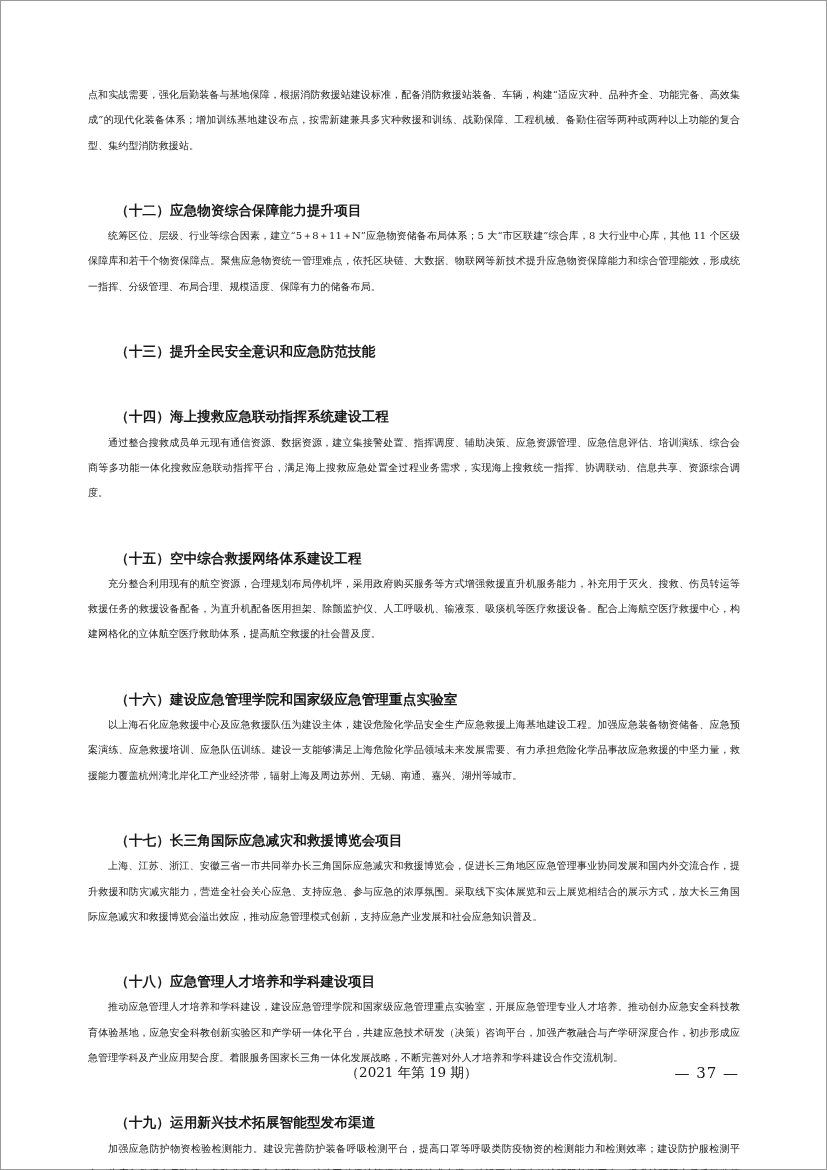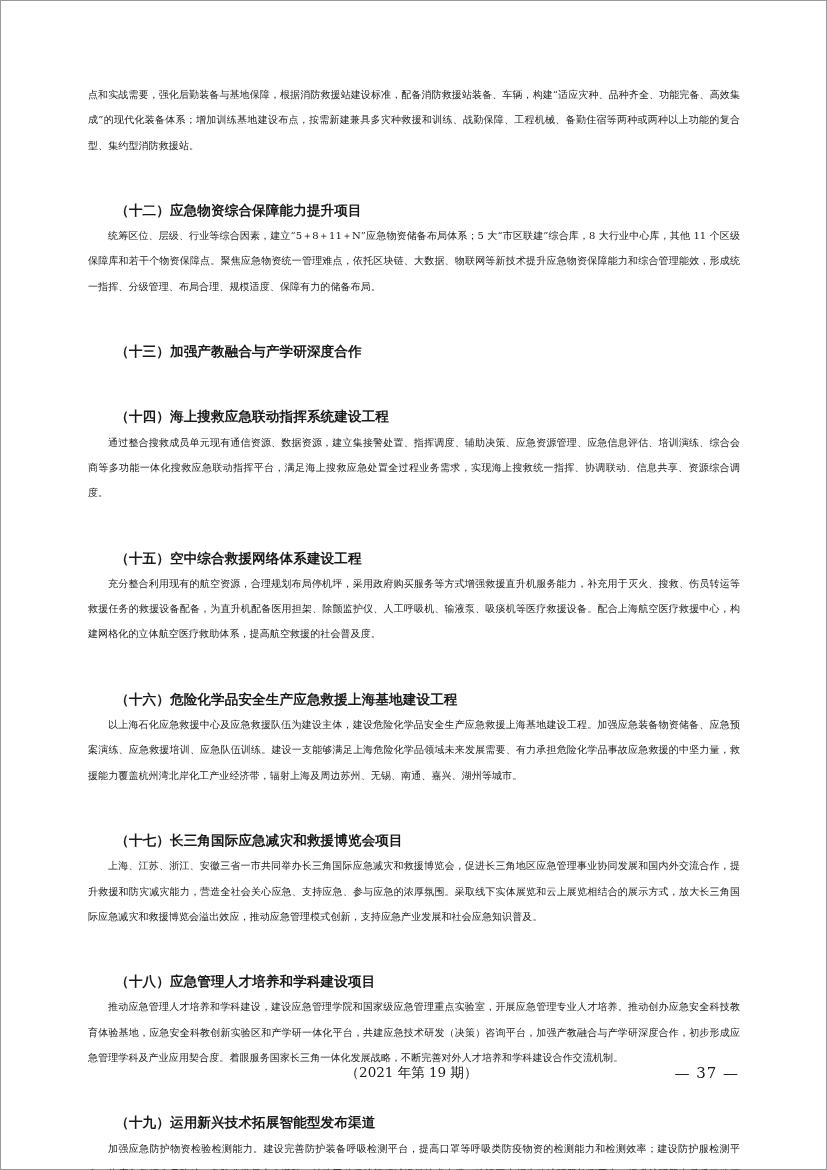--- a/index.html
+++ b/index.html
@@ -73,26 +73,26 @@
 </head>
 <body>
 
 <div class="page">
   <div class="page-border"></div>
 
   <div class="content">
     <p class="">点和实战需要，强化后勤装备与基地保障，根据消防救援站建设标准，配备消防救援站装备、车辆，构建“适应灾种、品种齐全、功能完备、高效集成”的现代化装备体系；增加训练基地建设布点，按需新建兼具多灾种救援和训练、战勤保障、工程机械、备勤住宿等两种或两种以上功能的复合型、集约型消防救援站。</p>
     <p class="heading">（十二）应急物资综合保障能力提升项目</p>
     <p class="indent">统筹区位、层级、行业等综合因素，建立“5＋8＋11＋N”应急物资储备布局体系；5 大“市区联建”综合库，8 大行业中心库，其他 11 个区级保障库和若干个物资保障点。聚焦应急物资统一管理难点，依托区块链、大数据、物联网等新技术提升应急物资保障能力和综合管理能效，形成统一指挥、分级管理、布局合理、规模适度、保障有力的储备布局。</p>
-    <p class="heading">（十三）加强产教融合与产学研深度合作</p>
+    <p class="heading">（十三）提升全民安全意识和应急防范技能</p>
     <p class="heading">（十四）海上搜救应急联动指挥系统建设工程</p>
     <p class="indent">通过整合搜救成员单元现有通信资源、数据资源，建立集接警处置、指挥调度、辅助决策、应急资源管理、应急信息评估、培训演练、综合会商等多功能一体化搜救应急联动指挥平台，满足海上搜救应急处置全过程业务需求，实现海上搜救统一指挥、协调联动、信息共享、资源综合调度。</p>
     <p class="heading">（十五）空中综合救援网络体系建设工程</p>
     <p class="indent">充分整合利用现有的航空资源，合理规划布局停机坪，采用政府购买服务等方式增强救援直升机服务能力，补充用于灭火、搜救、伤员转运等救援任务的救援设备配备，为直升机配备医用担架、除颤监护仪、人工呼吸机、输液泵、吸痰机等医疗救援设备。配合上海航空医疗救援中心，构建网格化的立体航空医疗救助体系，提高航空救援的社会普及度。</p>
-    <p class="heading">（十六）危险化学品安全生产应急救援上海基地建设工程</p>
+    <p class="heading">（十六）建设应急管理学院和国家级应急管理重点实验室</p>
     <p class="indent">以上海石化应急救援中心及应急救援队伍为建设主体，建设危险化学品安全生产应急救援上海基地建设工程。加强应急装备物资储备、应急预案演练、应急救援培训、应急队伍训练。建设一支能够满足上海危险化学品领域未来发展需要、有力承担危险化学品事故应急救援的中坚力量，救援能力覆盖杭州湾北岸化工产业经济带，辐射上海及周边苏州、无锡、南通、嘉兴、湖州等城市。</p>
     <p class="heading">（十七）长三角国际应急减灾和救援博览会项目</p>
     <p class="indent">上海、江苏、浙江、安徽三省一市共同举办长三角国际应急减灾和救援博览会，促进长三角地区应急管理事业协同发展和国内外交流合作，提升救援和防灾减灾能力，营造全社会关心应急、支持应急、参与应急的浓厚氛围。采取线下实体展览和云上展览相结合的展示方式，放大长三角国际应急减灾和救援博览会溢出效应，推动应急管理模式创新，支持应急产业发展和社会应急知识普及。</p>
     <p class="heading">（十八）应急管理人才培养和学科建设项目</p>
     <p class="indent">推动应急管理人才培养和学科建设，建设应急管理学院和国家级应急管理重点实验室，开展应急管理专业人才培养。推动创办应急安全科技教育体验基地，应急安全科教创新实验区和产学研一体化平台，共建应急技术研发（决策）咨询平台，加强产教融合与产学研深度合作，初步形成应急管理学科及产业应用契合度。着眼服务国家长三角一体化发展战略，不断完善对外人才培养和学科建设合作交流机制。</p>
     <p class="heading">（十九）运用新兴技术拓展智能型发布渠道</p>
     <p class="indent">加强应急防护物资检验检测能力。建设完善防护装备呼吸检测平台，提高口罩等呼吸类防疫物资的检测能力和检测效率；建设防护服检测平台，为应急救援人员防护、危险化学品安全避险、特殊工种保护等领域提供技术支撑；建设国内领先的护听器检测平台，提升护听器产品质量监管能力；建设防护装备演示、检验、培训一体化基地，提升全民安全意识和应急防范技能。</p>
 
   </div>
 

